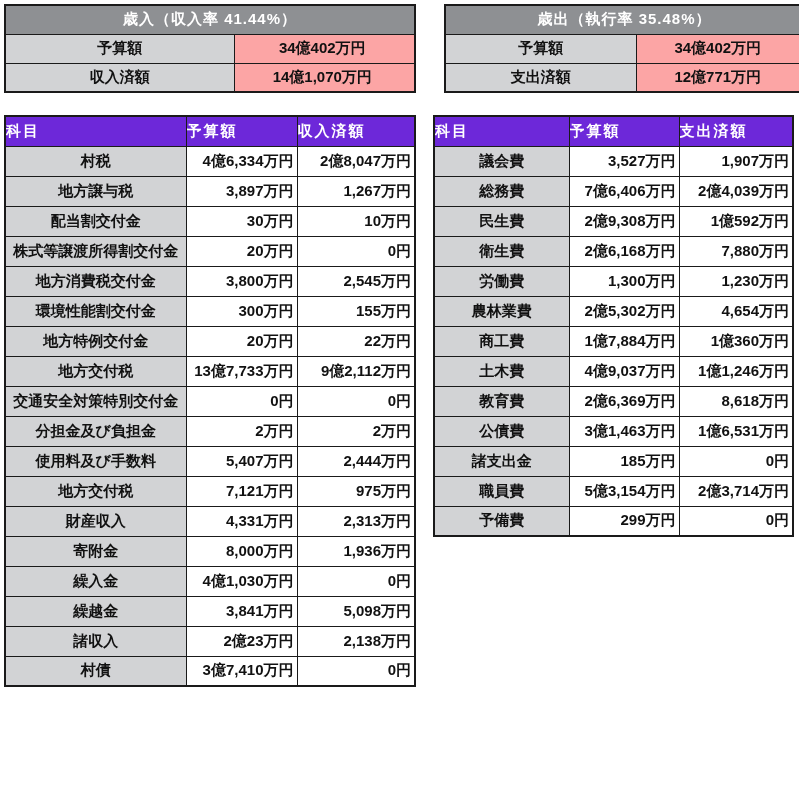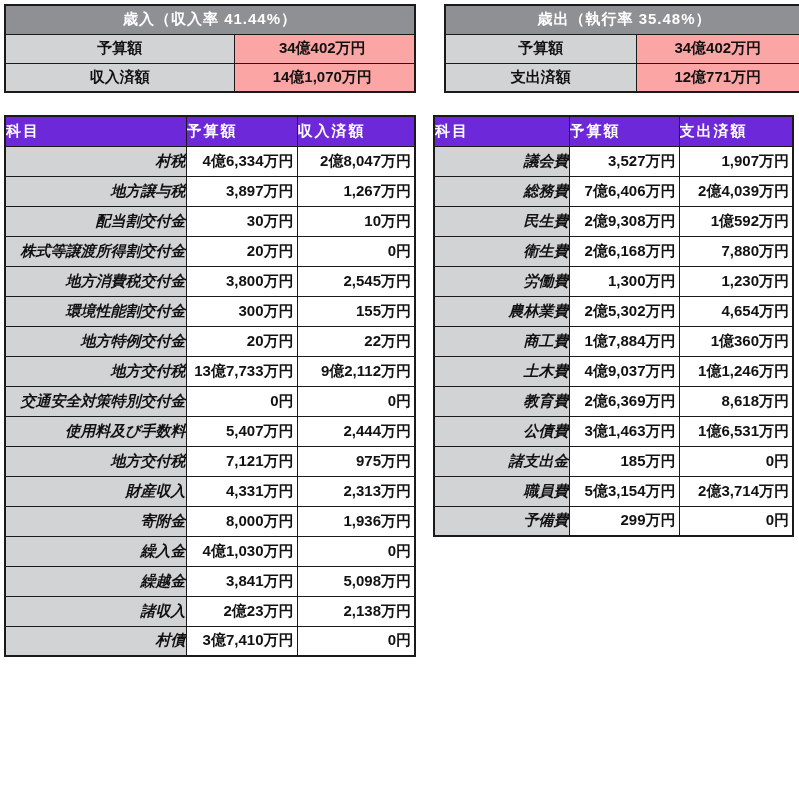--- a/index.html
+++ b/index.html
@@ -46,22 +46,21 @@
   
   .main tr { height: 30px; }
   .main thead th {
     background: #6d28d9;
     color: #ffffff;
     text-align: left;
     letter-spacing: 2px;
   }
   .main td.label {
     background: #d2d3d5;
-    text-align: right;
-    font-style: italic;
+    text-align: center;
   }
   .main td.value {
     background: #ffffff;
     text-align: right;
     padding-right: 3px;
   }
   #rev-sum  { left: 4px;   top: 4px;   width: 410px; }
   #exp-sum  { left: 433px; top: 4px;   width: 359px; margin-left: 11px; }
   #rev-main { left: 4px;   top: 115px; width: 410px; }
   #exp-main { left: 433px; top: 115px; width: 359px; }
@@ -168,20 +167,25 @@
           <td class="label">地方交付税</td>
           <td class="value">13億7,733万円</td>
           <td class="value">9億2,112万円</td>
         </tr>
         <tr>
           <td class="label">交通安全対策特別交付金</td>
           <td class="value">0円</td>
           <td class="value">0円</td>
         </tr>
         <tr>
+          <td class="label">分担金及び負担金</td>
+          <td class="value">2万円</td>
+          <td class="value">2万円</td>
+        </tr>
+        <tr>
           <td class="label">使用料及び手数料</td>
           <td class="value">5,407万円</td>
           <td class="value">2,444万円</td>
         </tr>
         <tr>
           <td class="label">地方交付税</td>
           <td class="value">7,121万円</td>
           <td class="value">975万円</td>
         </tr>
         <tr>

